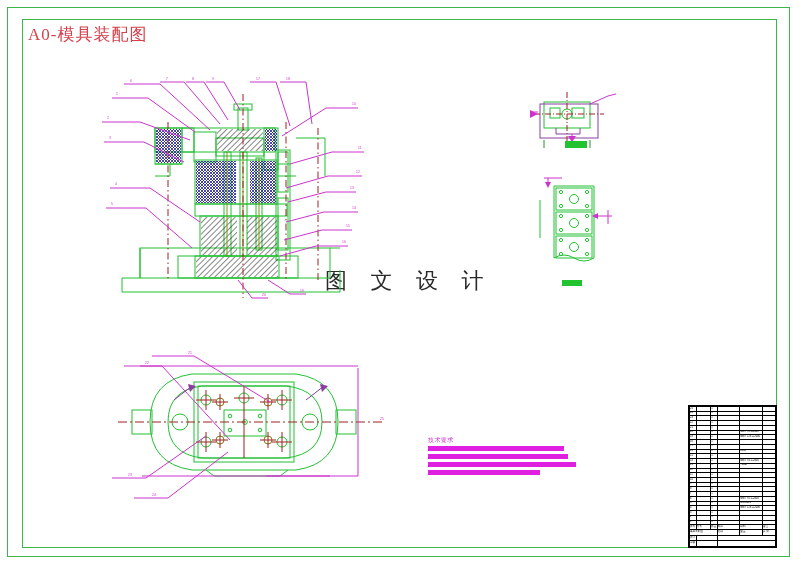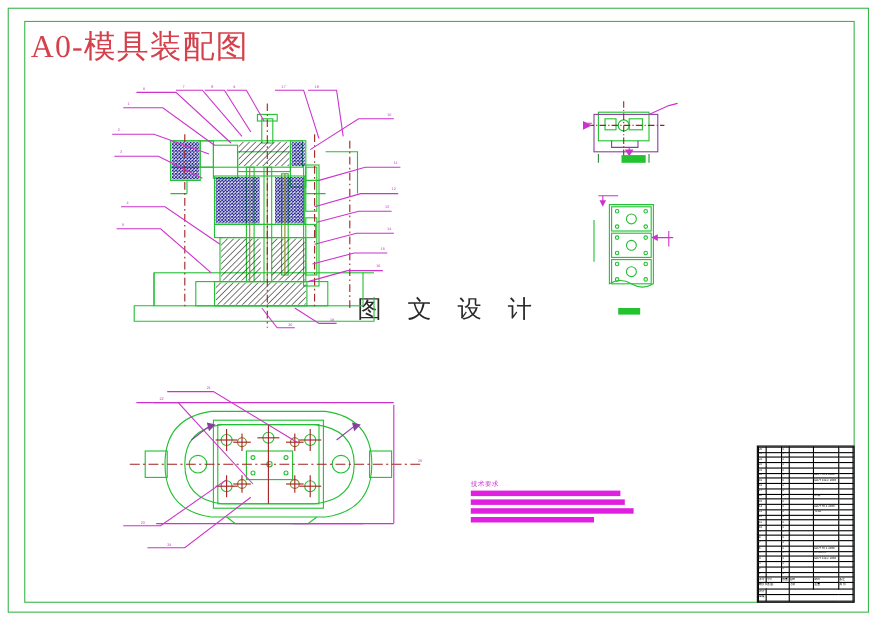--- a/index.html
+++ b/index.html
@@ -7,21 +7,21 @@
   #page{position:relative;width:799px;height:566px;background:#ffffff;overflow:hidden;}
 
   .abs{position:absolute;}
 
   
   .border-outer{left:7px;top:7px;width:783px;height:550px;border:1.5px solid #3cb54a;box-sizing:border-box;}
   .border-inner{left:22px;top:19px;width:755px;height:529px;border:1.5px solid #3cb54a;box-sizing:border-box;}
 
   
   .sheet-title{left:28px;top:23px;color:#d4414c;font-family:"Liberation Serif",serif;
-    font-size:29px;letter-spacing:1px;white-space:nowrap;}
+    font-size:17px;letter-spacing:1px;white-space:nowrap;}
 
   
   .watermark{left:325px;top:266px;color:#2a2a2a;font-family:"Liberation Serif",serif;
     font-size:22px;letter-spacing:9px;white-space:nowrap;}
   .g-fill{background:#22c32e;}
 
   
   .balloon{color:#cc33cc;font-size:3.4px;line-height:3.4px;white-space:nowrap;}
 
   

